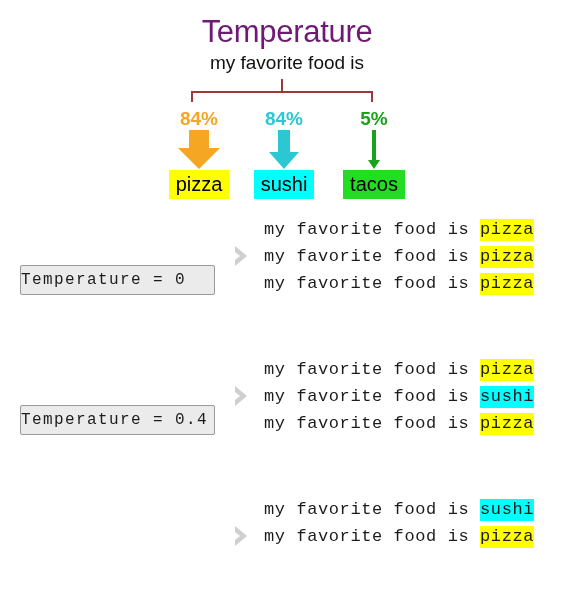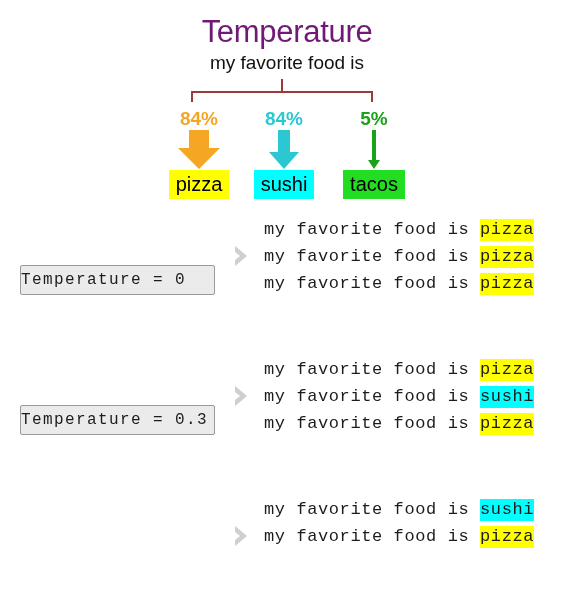--- a/index.html
+++ b/index.html
@@ -168,21 +168,21 @@
   </div>
   <div class="samples">
     <div class="sample-line"><span>my favorite food is </span><span class="hl" style="background:#ffff00;">pizza</span></div>
     <div class="sample-line"><span>my favorite food is </span><span class="hl" style="background:#ffff00;">pizza</span></div>
     <div class="sample-line"><span>my favorite food is </span><span class="hl" style="background:#ffff00;">pizza</span></div>
   </div>
 </div>
 
 <div class="row" style="top:352px;">
   <div class="temp-box">
-    <span class="temp-box-label">Temperature = 0.3</span>
+    <span class="temp-box-label">Temperature = 0.4</span>
   </div>
   <div class="chevron">
     <svg width="22" height="22" viewBox="0 0 22 22">
       <path d="M 3 1 L 15 11 L 3 21 L 3 15 L 8 11 L 3 7 Z" fill="#cfcfcf"></path>
     </svg>
   </div>
   <div class="samples">
     <div class="sample-line"><span>my favorite food is </span><span class="hl" style="background:#ffff00;">pizza</span></div>
     <div class="sample-line"><span>my favorite food is </span><span class="hl" style="background:#00ffff;">sushi</span></div>
     <div class="sample-line"><span>my favorite food is </span><span class="hl" style="background:#ffff00;">pizza</span></div>

